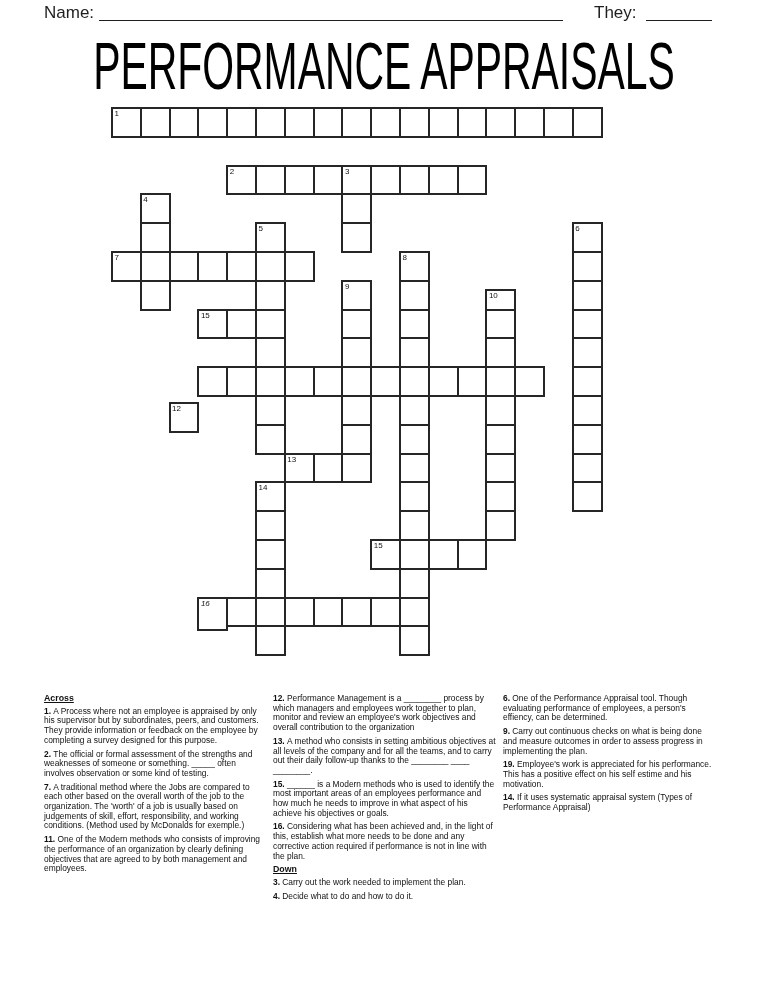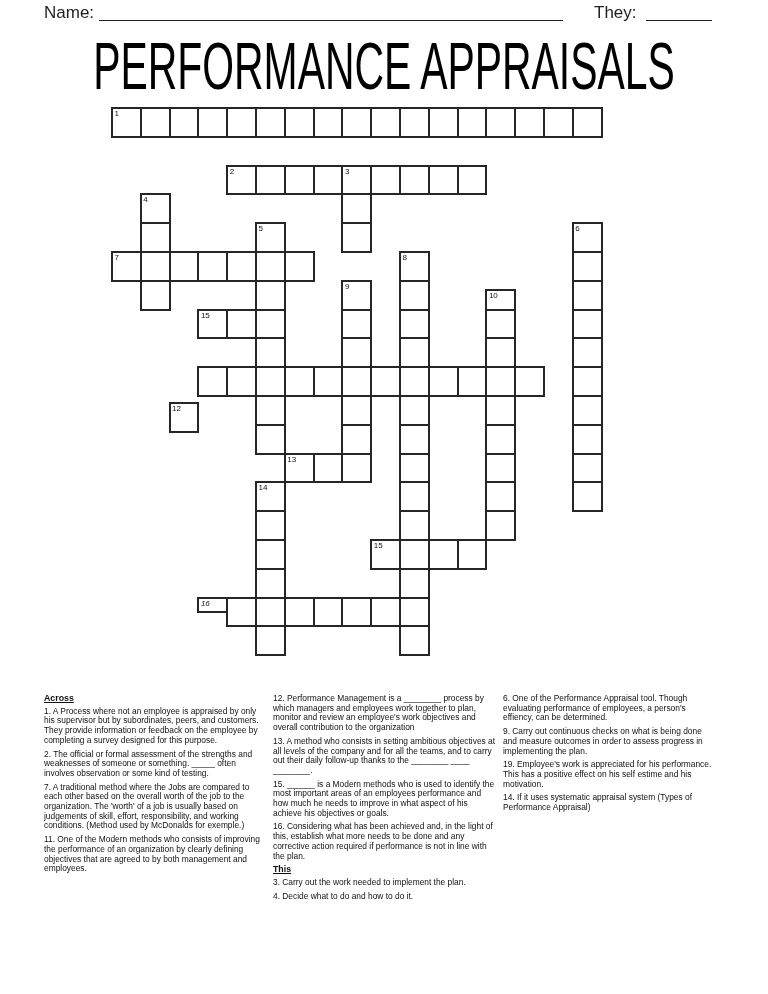--- a/index.html
+++ b/index.html
@@ -25,21 +25,21 @@
     border:2px solid #262626;
   }
   .cell .num{
     position:absolute;top:0px;left:1.5px;font-size:8px;line-height:9px;
     color:#111;font-weight:400;
   }
   
   .clue-col{position:absolute;top:694px;font-size:8.4px;line-height:9.7px;color:#111;}
   .clue-col p{margin:0 0 4px 0;}
   .clue-head{font-weight:bold;text-decoration:underline;font-size:8.8px;margin:0 0 3px 0;}
-  .clue-num{font-weight:normal;}
+  .clue-num{font-weight:bold;}
 </style>
 </head>
 <body>
 
 <span class="hdr-label" id="name-label" style="left: 44px; top: 3px;">Name:</span>
 <div class="fill-line" id="name-line" style="left: 99px; top: 19px; width: 464px;"></div>
 <span class="hdr-label" id="date-label" style="left: 594px; top: 3px;">They:</span>
 <div class="fill-line" id="date-line" style="left: 646px; top: 19px; width: 66px;"></div>
 
 <div class="title">PERFORMANCE APPRAISALS</div>
@@ -175,21 +175,21 @@
     <div class="cell" style="left: 255px; top: 510.2px; width: 30.8px; height: 30.8px;"></div>
     <div class="cell" style="left: 255px; top: 539px; width: 30.8px; height: 30.8px;"></div>
     <div class="cell" style="left: 255px; top: 567.8px; width: 30.8px; height: 30.8px;"></div>
     <div class="cell" style="left: 255px; top: 596.6px; width: 30.8px; height: 30.8px;"></div>
     <div class="cell" style="left: 255px; top: 625.4px; width: 30.8px; height: 30.8px;"></div>
     <div class="cell" style="left: 370.2px; top: 539px; width: 30.8px; height: 30.8px;">
       <span class="num">15</span>
     </div>
     <div class="cell" style="left: 427.8px; top: 539px; width: 30.8px; height: 30.8px;"></div>
     <div class="cell" style="left: 456.6px; top: 539px; width: 30.8px; height: 30.8px;"></div>
-    <div class="cell" style="left: 197.4px; top: 596.6px; width: 30.8px; height: 16px; font-style: italic;">
+    <div class="cell" style="left: 197.4px; top: 596.6px; width: 30.8px; height: 34px; font-style: italic;">
       <span class="num">16</span>
     </div>
     <div class="cell" style="left: 226.2px; top: 596.6px; width: 30.8px; height: 30.8px;"></div>
     <div class="cell" style="left: 283.8px; top: 596.6px; width: 30.8px; height: 30.8px;"></div>
     <div class="cell" style="left: 312.6px; top: 596.6px; width: 30.8px; height: 30.8px;"></div>
     <div class="cell" style="left: 341.4px; top: 596.6px; width: 30.8px; height: 30.8px;"></div>
     <div class="cell" style="left: 370.2px; top: 596.6px; width: 30.8px; height: 30.8px;"></div>
   </div>
 
 <div id="clues">
@@ -198,21 +198,21 @@
       <p><span class="clue-num">1. </span>A Process where not an employee is appraised by only his supervisor but by subordinates, peers, and customers. They provide information or feedback on the employee by completing a survey designed for this purpose.</p>
       <p><span class="clue-num">2. </span>The official or formal assessment of the strengths and weaknesses of someone or something. _____ often involves observation or some kind of testing.</p>
       <p><span class="clue-num">7. </span>A traditional method where the Jobs are compared to each other based on the overall worth of the job to the organization. The 'worth' of a job is usually based on judgements of skill, effort, responsibility, and working conditions. (Method used by McDonalds for exemple.)</p>
       <p><span class="clue-num">11. </span>One of the Modern methods who consists of improving the performance of an organization by clearly defining objectives that are agreed to by both management and employees.</p>
     </div>
     <div class="clue-col" style="left: 273px; width: 224px;">
       <p><span class="clue-num">12. </span>Performance Management is a ________ process by which managers and employees work together to plan, monitor and review an employee's work objectives and overall contribution to the organization</p>
       <p><span class="clue-num">13. </span>A method who consists in setting ambitious objectives at all levels of the company and for all the teams, and to carry out their daily follow-up thanks to the ________ ____ ________.</p>
       <p><span class="clue-num">15. </span>______ is a Modern methods who is used to identify the most important areas of an employees performance and how much he needs to improve in what aspect of his achieve his objectives or goals.</p>
       <p><span class="clue-num">16. </span>Considering what has been achieved and, in the light of this, establish what more needs to be done and any corrective action required if performance is not in line with the plan.</p>
-      <div class="clue-head">This</div>
+      <div class="clue-head">Down</div>
       <p><span class="clue-num">3. </span>Carry out the work needed to implement the plan.</p>
       <p><span class="clue-num">4. </span>Decide what to do and how to do it.</p>
     </div>
     <div class="clue-col" style="left: 503px; width: 213px;">
       <p><span class="clue-num">6. </span>One of the Performance Appraisal tool. Though evaluating performance of employees, a person's effiency, can be determined.</p>
       <p><span class="clue-num">9. </span>Carry out continuous checks on what is being done and measure outcomes in order to assess progress in implementing the plan.</p>
       <p><span class="clue-num">19. </span>Employee's work is appreciated for his performance. This has a positive effect on his self estime and his motivation.</p>
       <p><span class="clue-num">14. </span>If it uses systematic appraisal system (Types of Performance Appraisal)</p>
     </div>
   </div>

